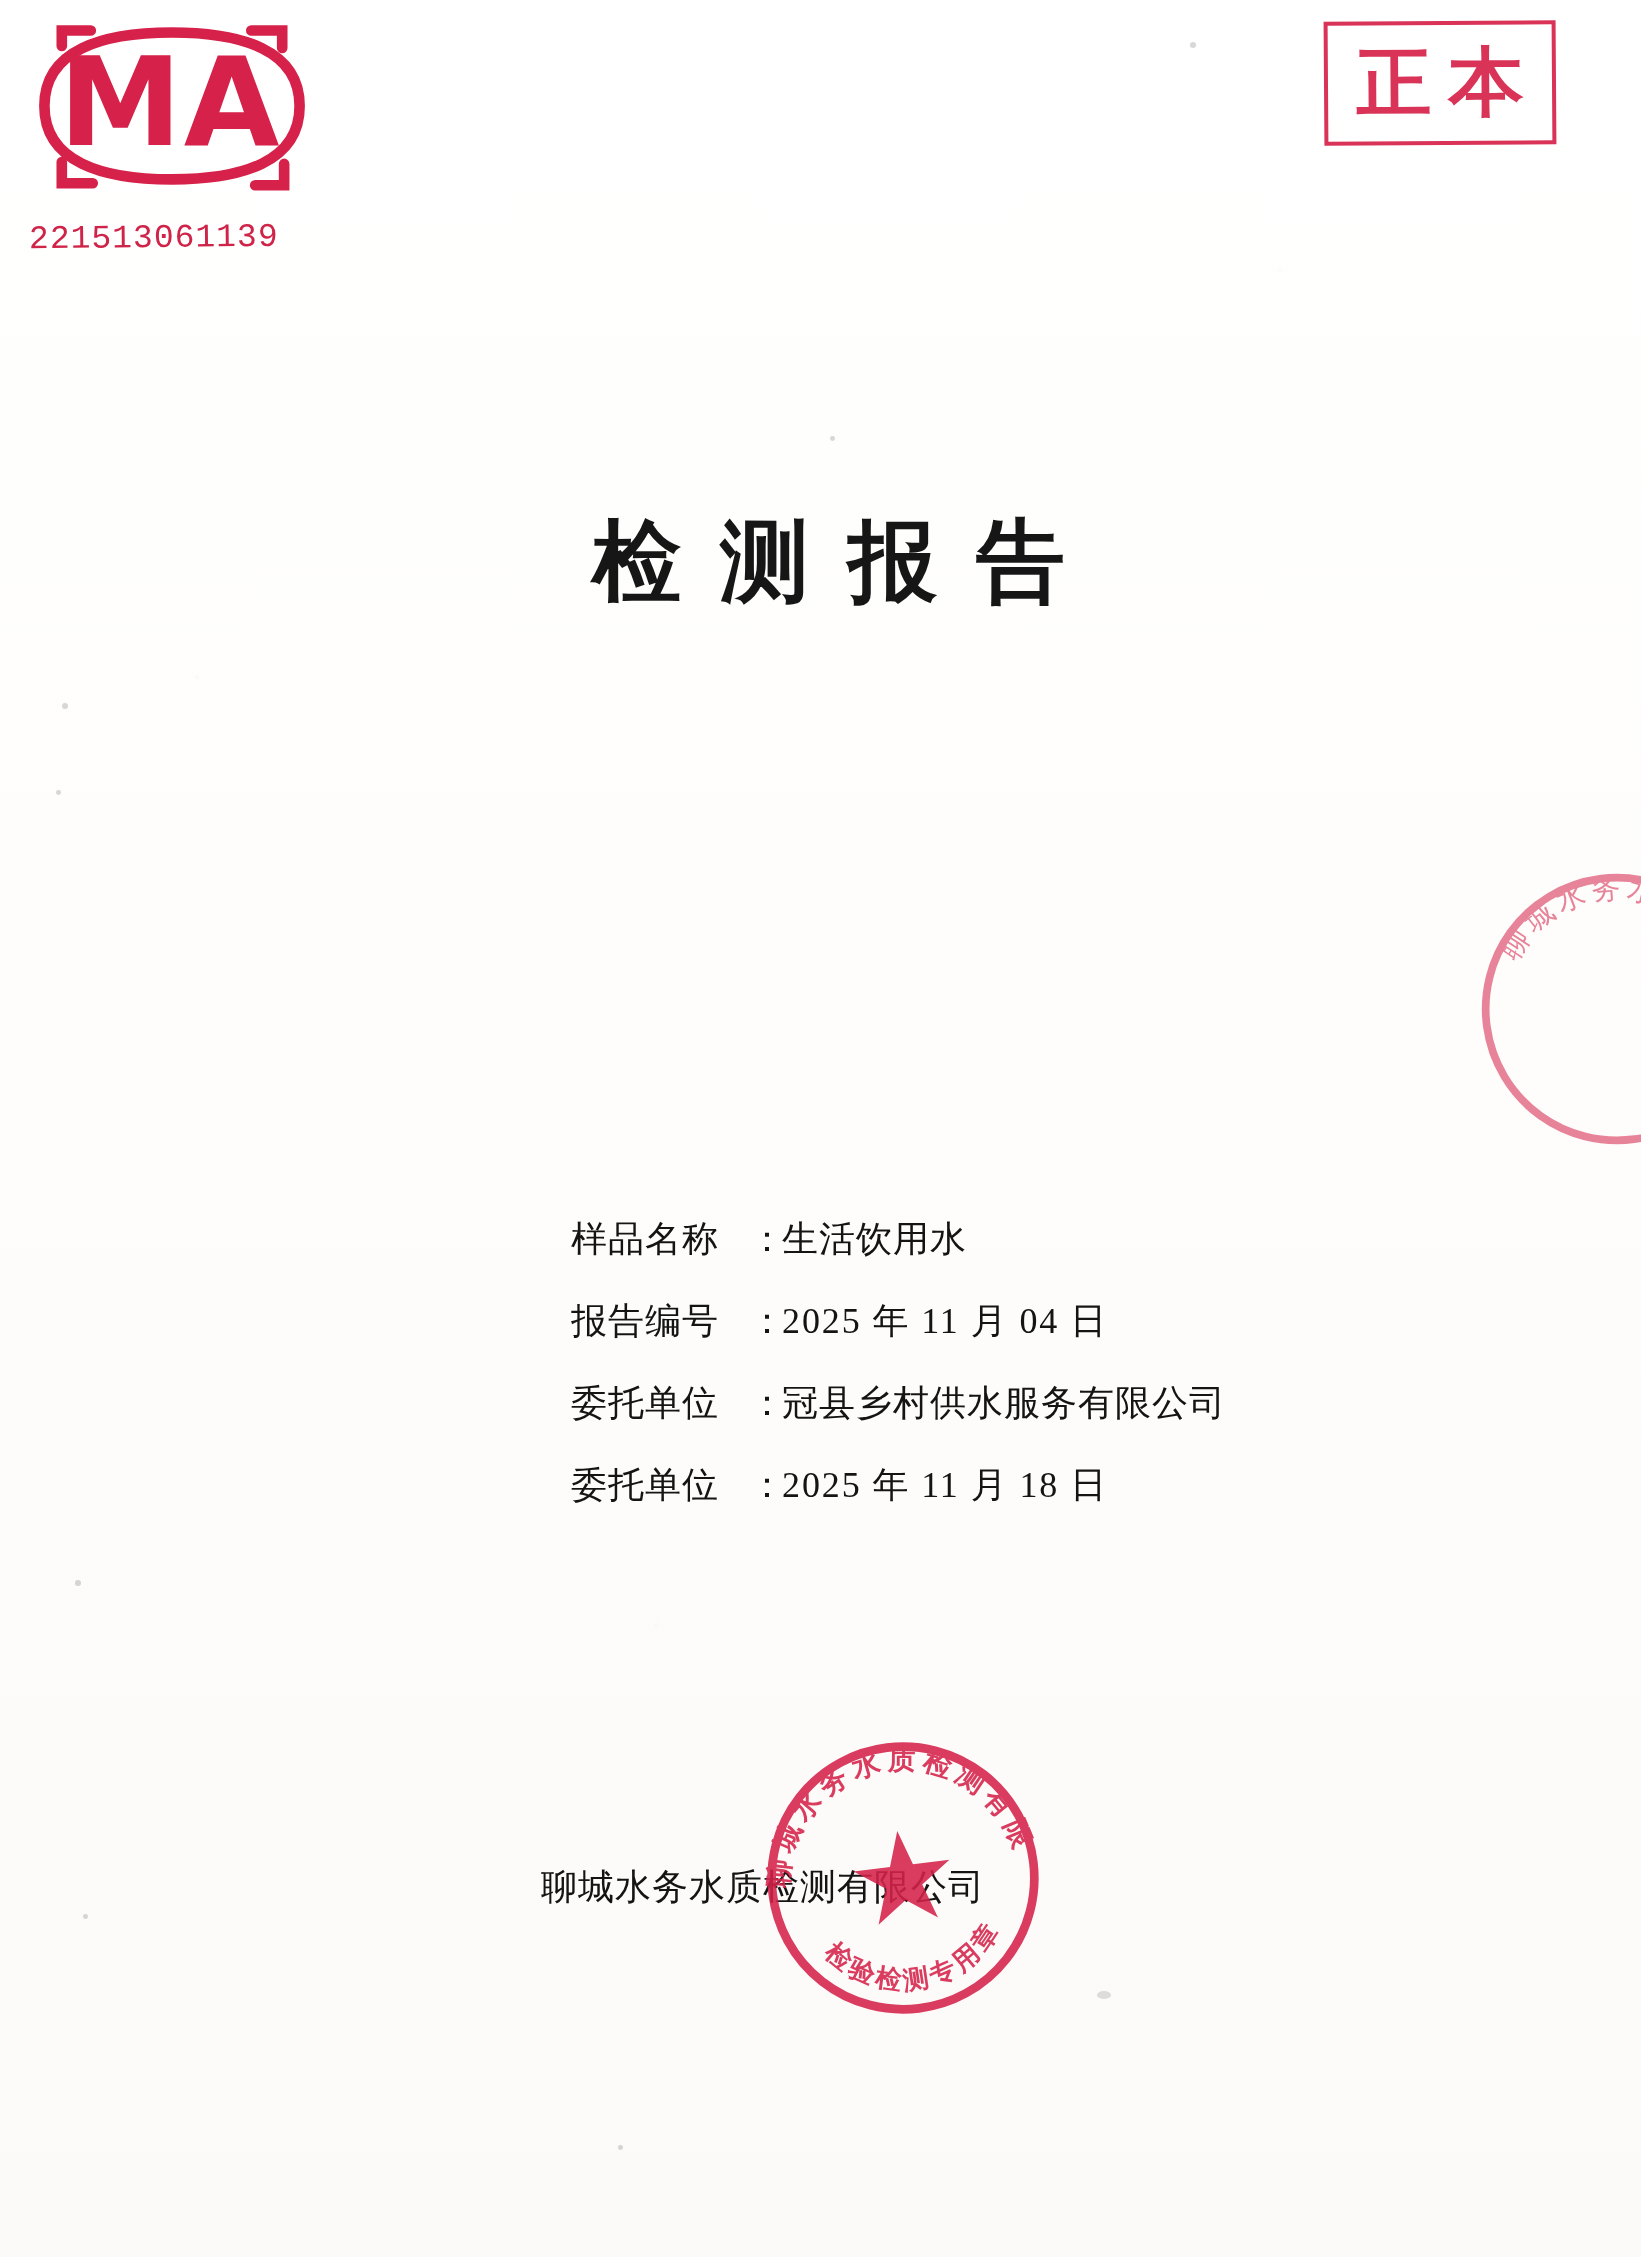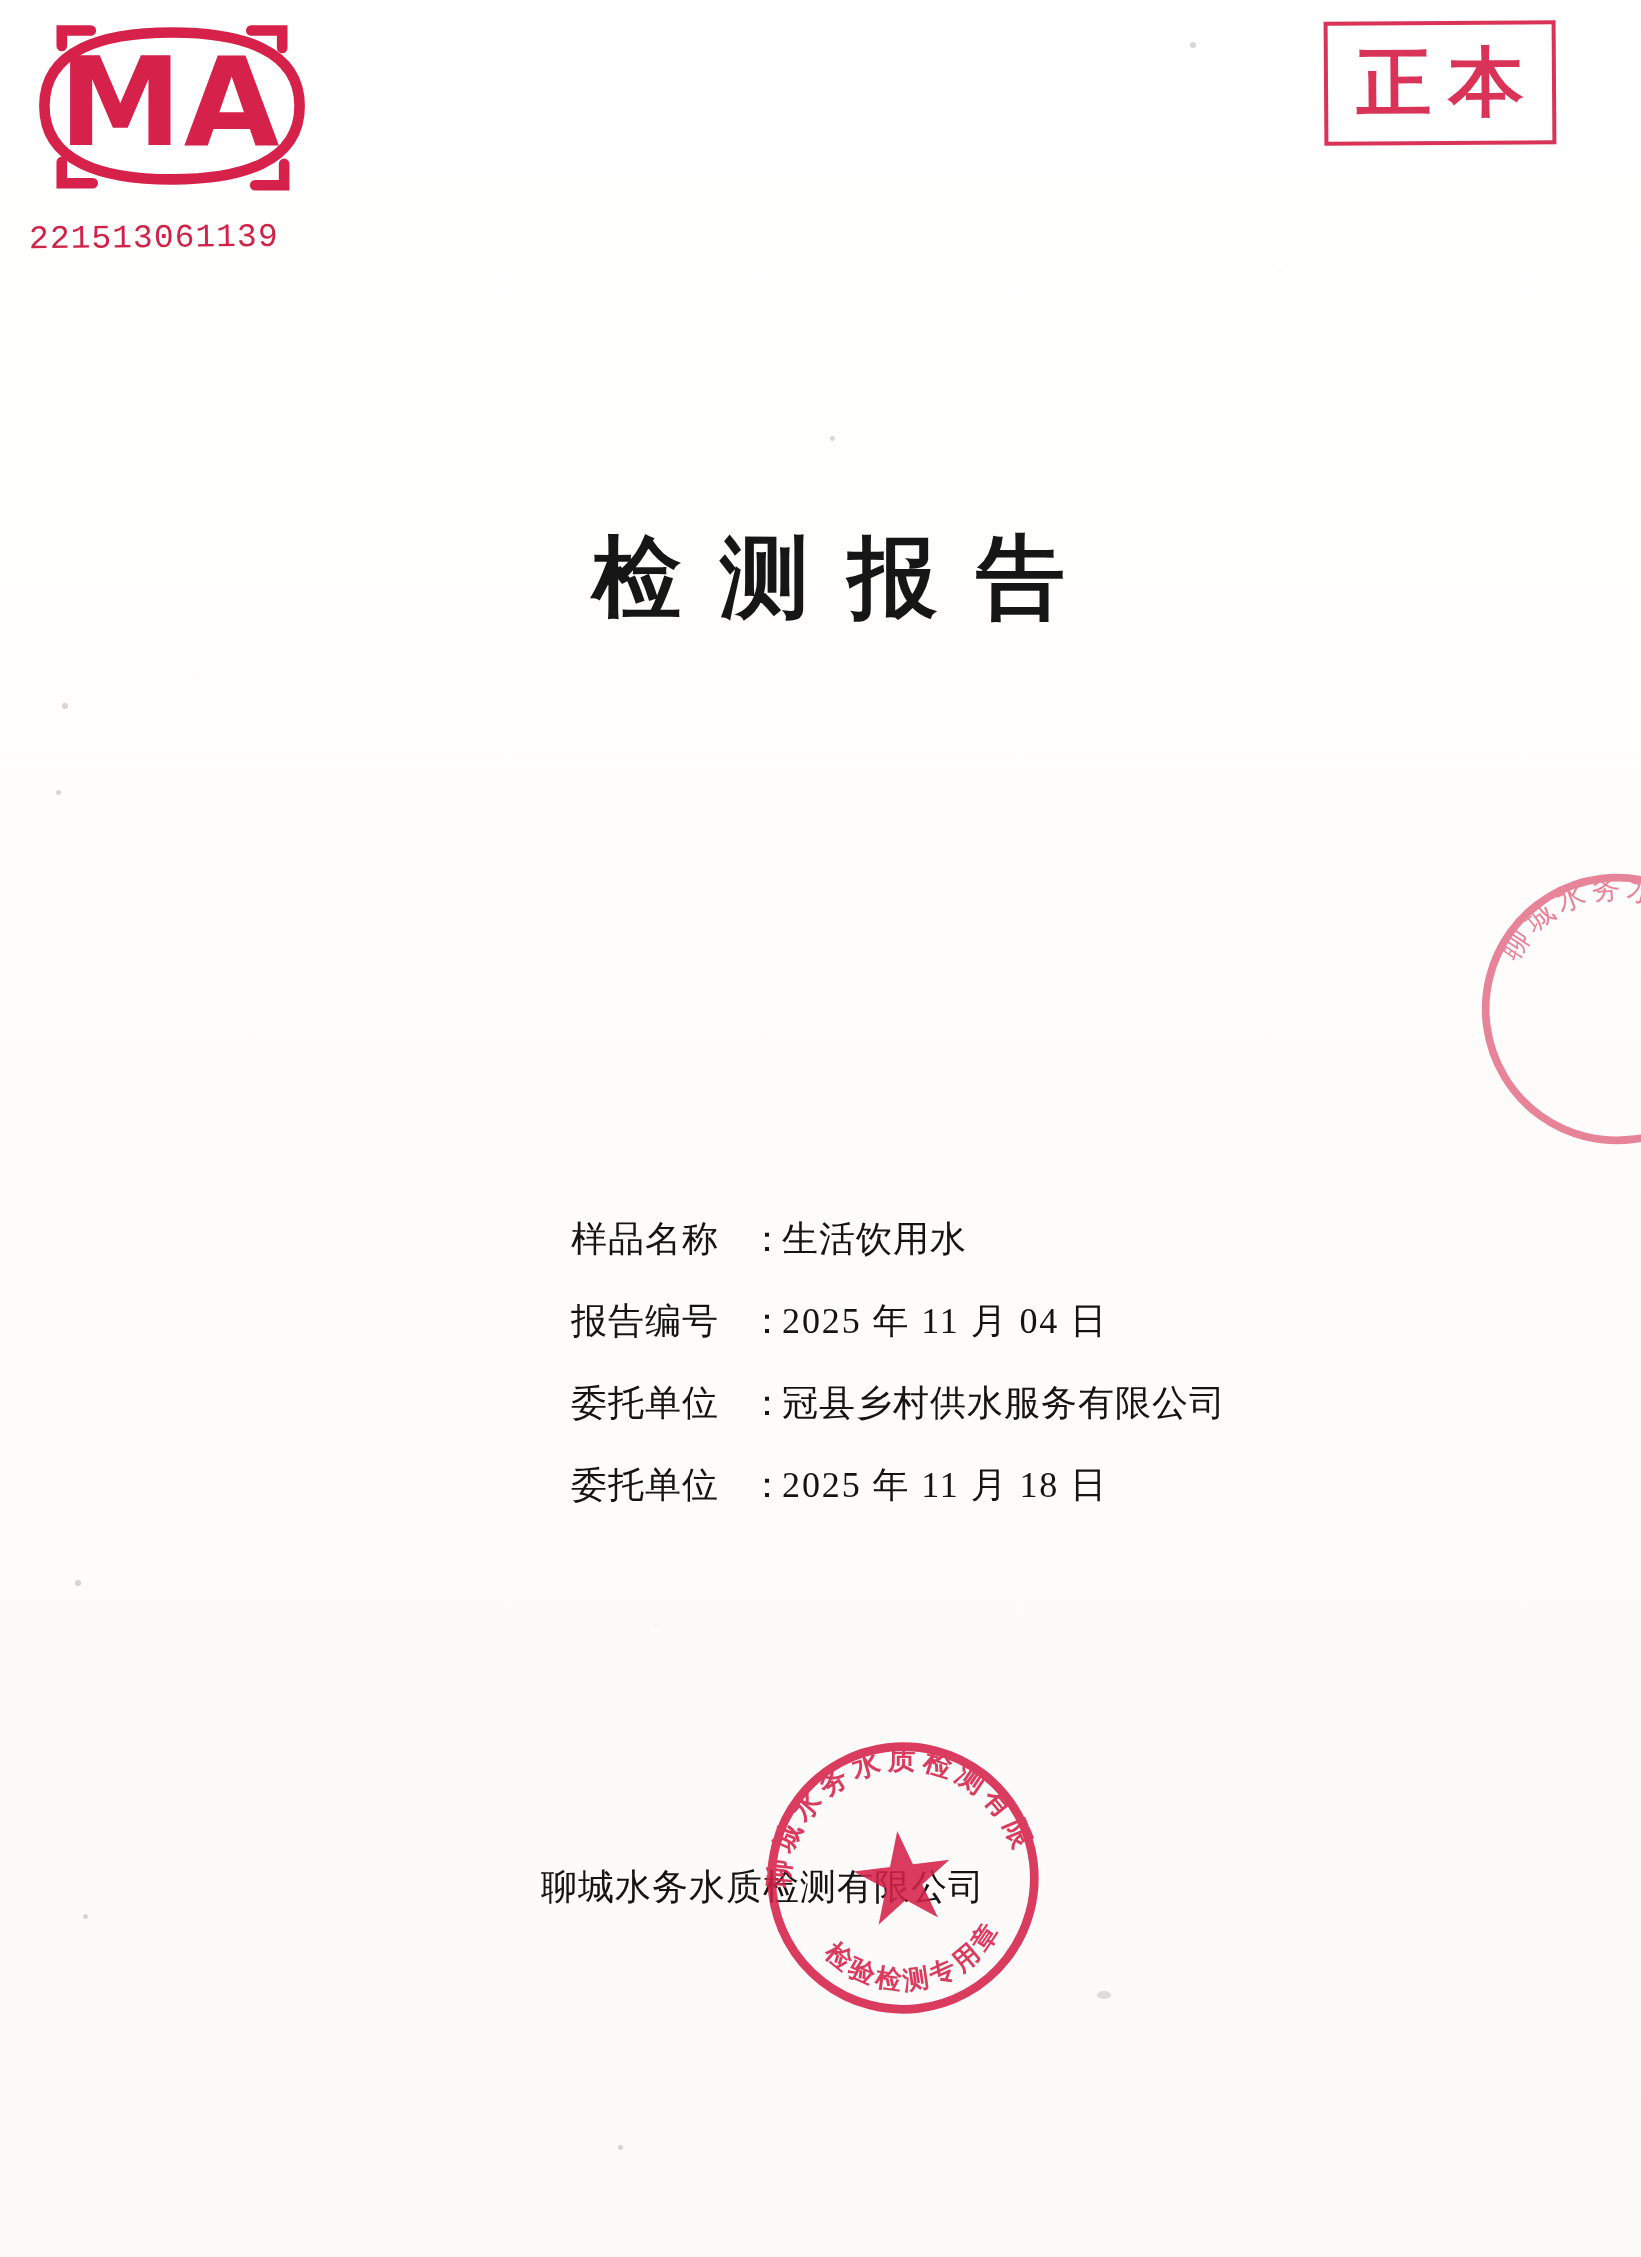--- a/index.html
+++ b/index.html
@@ -72,21 +72,21 @@
     font-weight: 700;
     transform: rotate(-0.4deg);
     opacity: 0.92;
   }
 
   
   .doc-title {
     position: absolute;
     left: 0;
     right: 0;
-    top: 518px;
+    top: 502px;
     text-align: center;
     font-size: 89px;
     font-weight: 700;
     letter-spacing: 39px;
     color: #161616;
     text-indent: 39px;
     font-family: "DejaVu Sans", "Liberation Sans", sans-serif;
     padding-left: 16px;
   }
 

